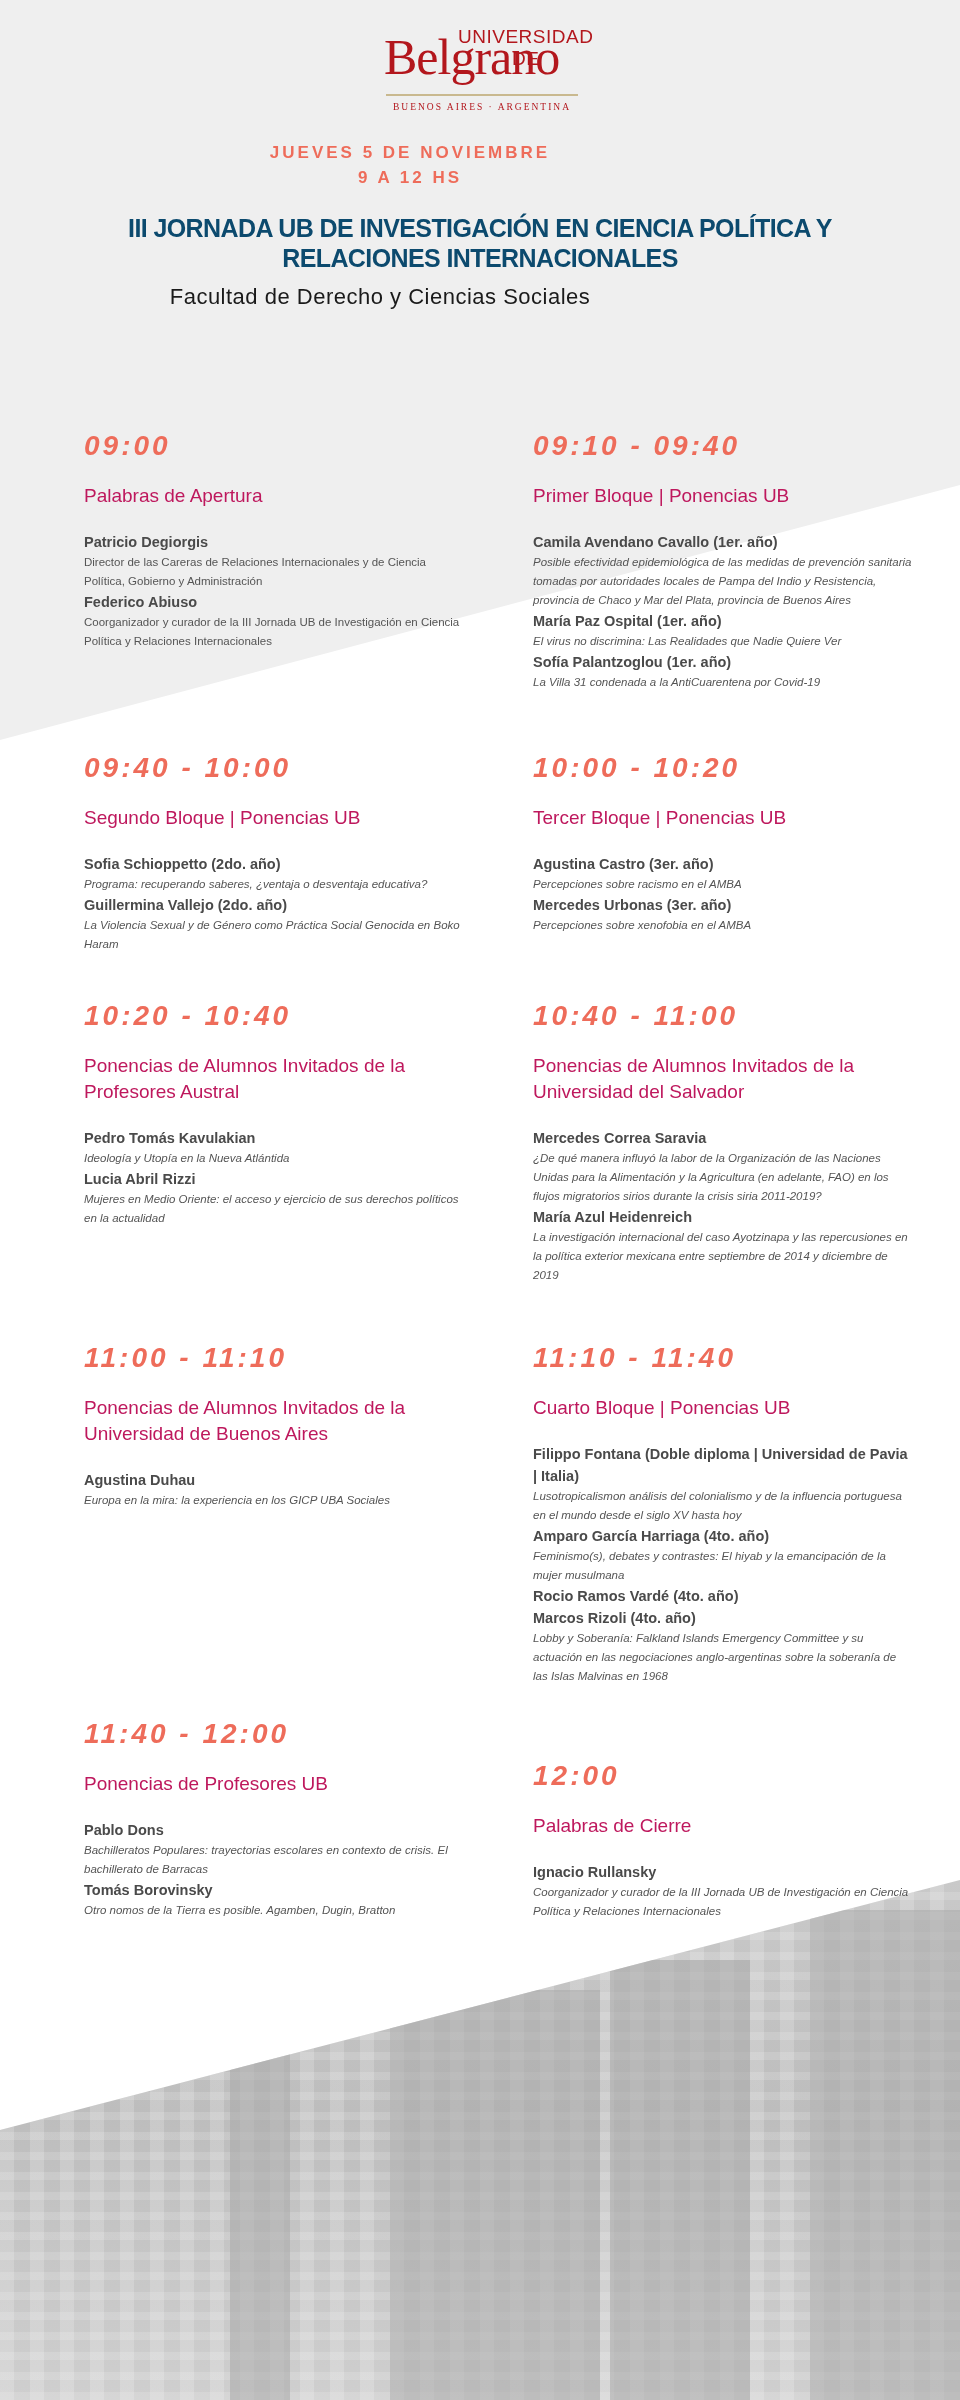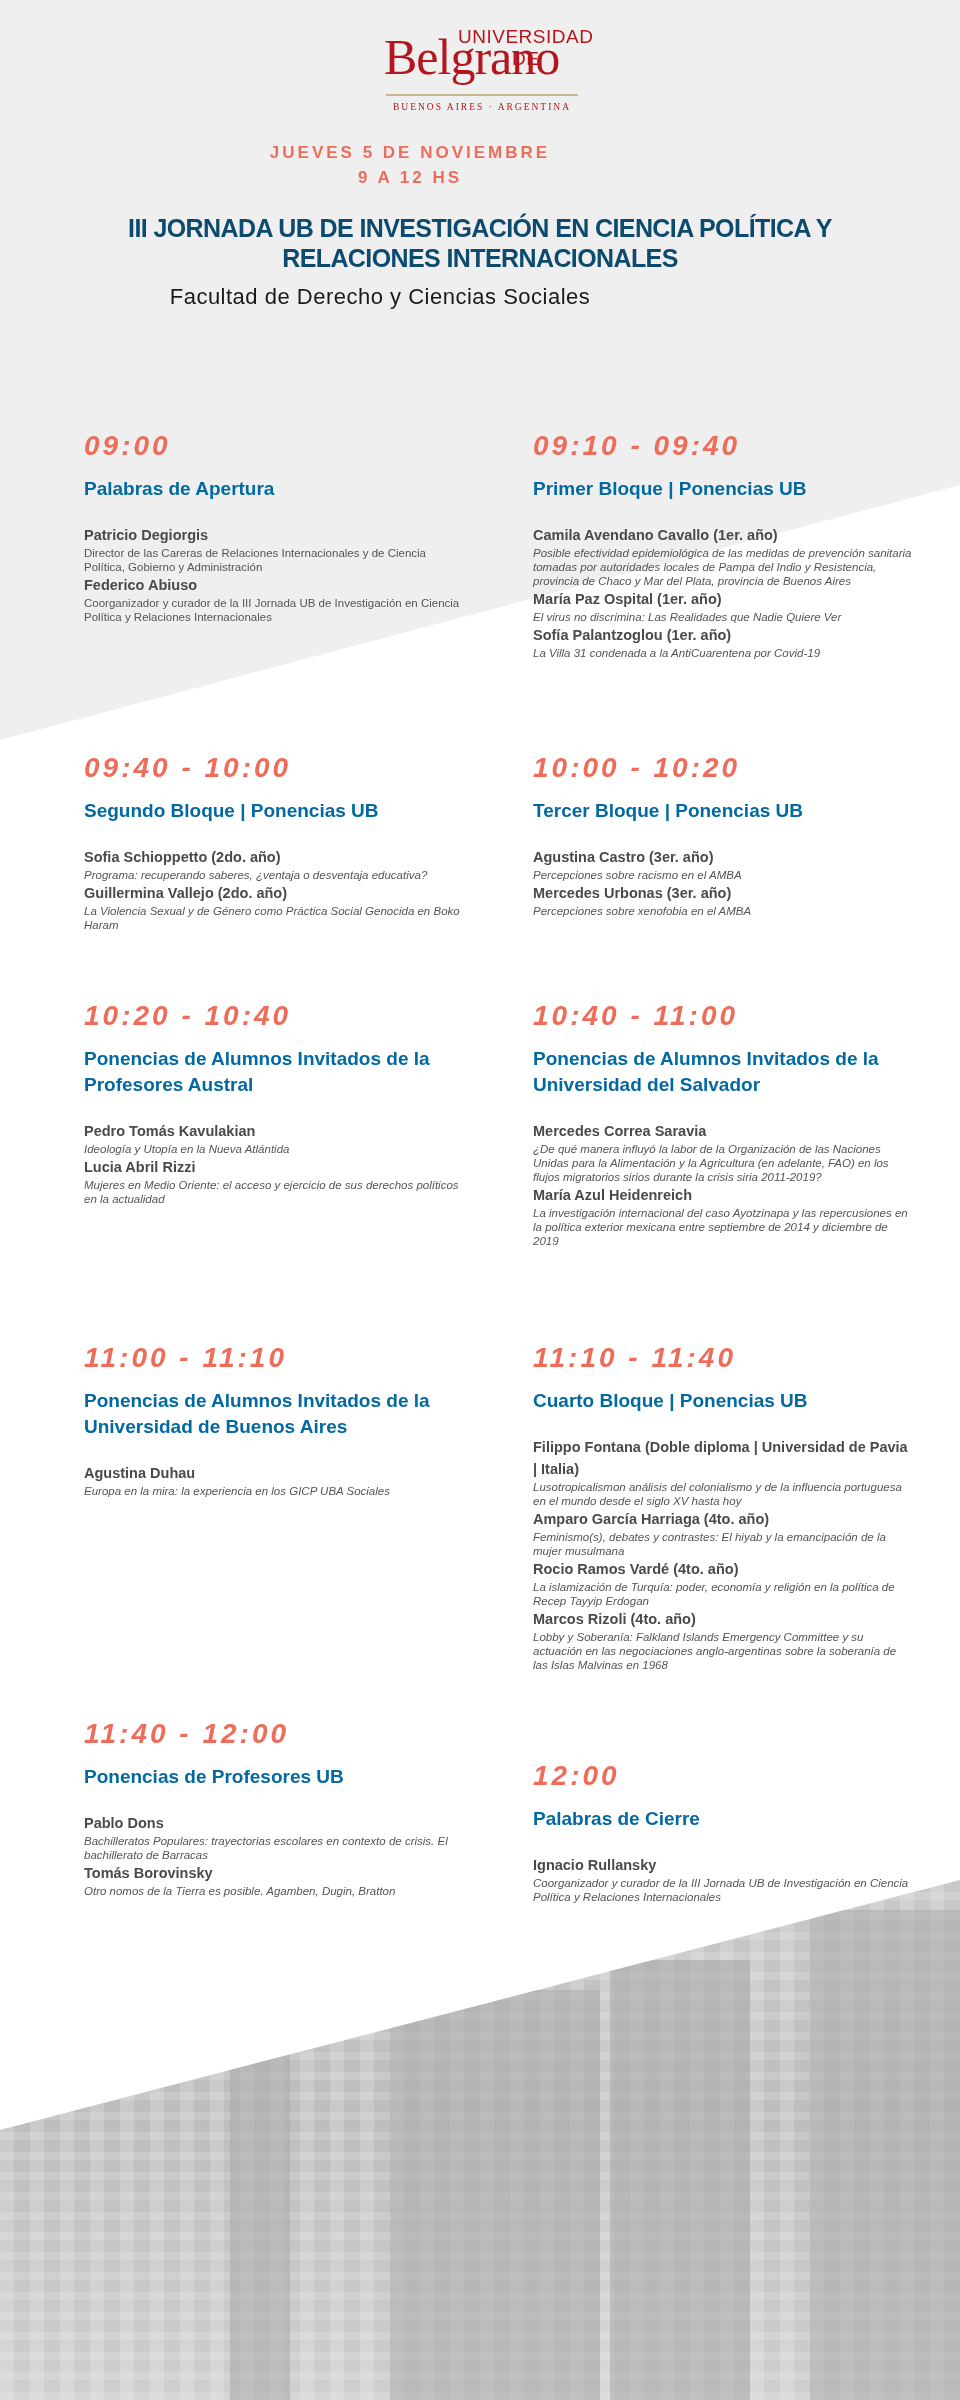--- a/index.html
+++ b/index.html
@@ -36,24 +36,24 @@
   .logo .city { position: absolute; left: 0; top: 78px; width: 196px; font-family: "Liberation Serif", serif; font-size: 9.5px; color: #b3171d; letter-spacing: 2px; text-align: center; }
 
   .date { position: absolute; left: 0; width: 820px; text-align: center; color: #ee6c5a; font-weight: bold; font-size: 17px; letter-spacing: 3px; }
   .date.d1 { top: 143px; }
   .date.d2 { top: 168px; }
   .title { position: absolute; left: 100px; top: 213px; width: 760px; text-align: center; font-family: "Liberation Sans", sans-serif; font-weight: bold; font-size: 25px; line-height: 30px; color: #0c4a6e; letter-spacing: -0.6px; }
   .subtitle { position: absolute; left: 0; top: 284px; width: 760px; text-align: center; font-size: 22px; color: #1a1a1a; letter-spacing: 0.5px; }
 
   .slot { position: absolute; width: 380px; }
   .slot .time { color: #ee6c5a; font-weight: bold; font-size: 28px; letter-spacing: 3px; line-height: 32px; font-style: italic; }
-  .slot .block { color: #0369a1; font-weight: bold; font-size: 19px; line-height: 26px; margin-top: 14px; }
+  .slot .block { color: #be185d; font-weight: normal; font-size: 19px; line-height: 26px; margin-top: 21px; }
   .slot .speakers { margin-top: 22px; }
   .slot .name { color: #4a4a4a; font-weight: bold; font-size: 14.5px; line-height: 22px; }
-  .slot .desc { color: #555; font-size: 11.5px; line-height: 14px; font-style: italic; }
+  .slot .desc { color: #555; font-size: 11.5px; line-height: 19px; font-style: italic; }
   .slot .desc.plain { font-style: normal; }
 </style>
 </head>
 <body>
 
 <div class="bg-top"></div>
 <div class="bg-bottom">
   <div class="bldg" style="left:230px;top:170px;width:60px;height:350px;"></div>
   <div class="bldg" style="left:390px;top:110px;width:210px;height:410px;"></div>
   <div class="bldg" style="left:610px;top:80px;width:140px;height:440px;"></div>
@@ -153,21 +153,20 @@
 
   <div class="slot" style="left:533px;top:1342px;">
     <div class="time">11:10 - 11:40</div>
     <div class="block">Cuarto Bloque | Ponencias UB</div>
     <div class="speakers">
       <div class="name">Filippo Fontana (Doble diploma | Universidad de Pavia | Italia)</div>
       <div class="desc">Lusotropicalismon análisis del colonialismo y de la influencia portuguesa en el mundo desde el siglo XV hasta hoy</div>
       <div class="name">Amparo García Harriaga (4to. año)</div>
       <div class="desc">Feminismo(s), debates y contrastes: El hiyab y la emancipación de la mujer musulmana</div>
       <div class="name">Rocio Ramos Vardé (4to. año)</div>
-      <div class="desc">La islamización de Turquía: poder, economía y religión en la política de Recep Tayyip Erdogan</div>
       <div class="name">Marcos Rizoli (4to. año)</div>
       <div class="desc">Lobby y Soberanía: Falkland Islands  Emergency Committee y su actuación en las negociaciones anglo-argentinas sobre la soberanía de las Islas Malvinas en 1968</div>
     </div>
   </div>
 
   <div class="slot" style="left:84px;top:1718px;">
     <div class="time">11:40 - 12:00</div>
     <div class="block">Ponencias de Profesores UB</div>
     <div class="speakers">
       <div class="name">Pablo Dons</div>

